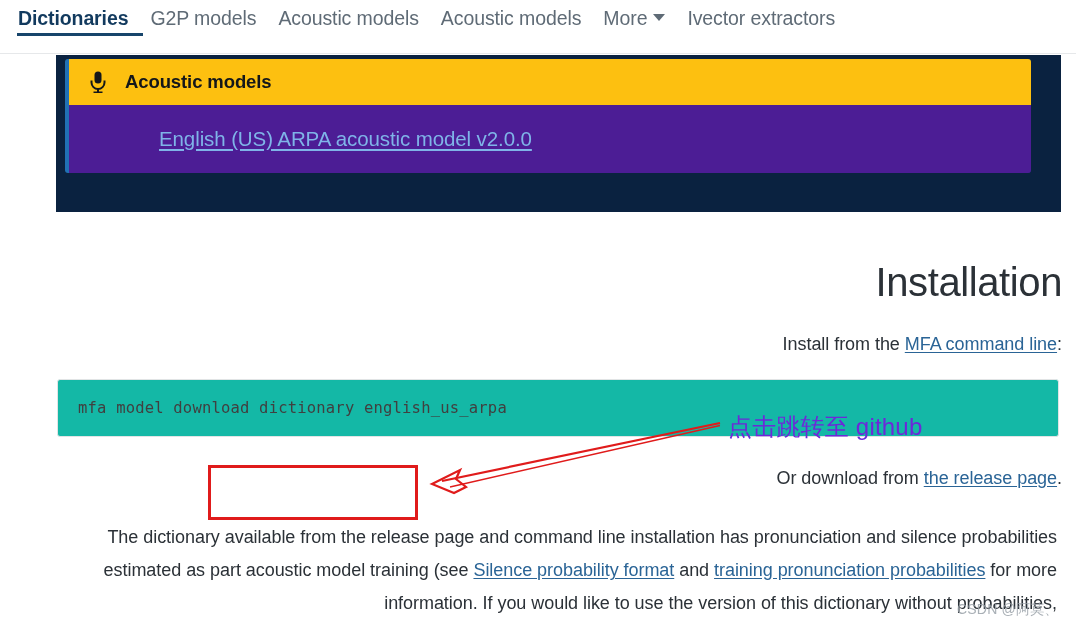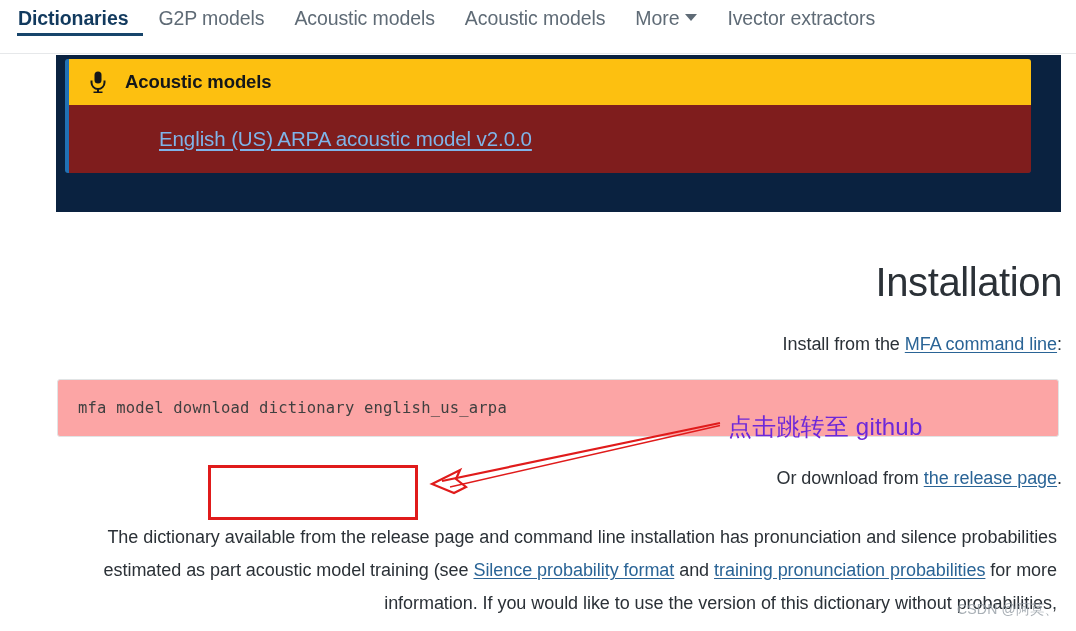--- a/index.html
+++ b/index.html
@@ -26,21 +26,21 @@
     border-bottom: 1px solid #e6e8ea;
     box-sizing: border-box;
   }
   #navlist {
     position: absolute;
     left: 16px;
     top: 0;
     display: flex;
     align-items: flex-start;
     height: 37px;
-    gap: 8px;
+    gap: 0px;
   }
   .navtab {
     font-size: 19.5px;
     color: #5f6b76;
     padding: 0 11px;
     line-height: 37px;
     white-space: nowrap;
     cursor: pointer;
     letter-spacing: -0.1px;
   }
@@ -107,21 +107,21 @@
     display: block;
   }
   #cardtitle {
     font-size: 18.5px;
     font-weight: bold;
     color: #14171a;
     letter-spacing: -0.1px;
   }
   #cardbody {
     height: 68px;
-    background: #7f1d1d;
+    background: #4c1d95;
     display: flex;
     align-items: center;
     padding-left: 90px;
     box-sizing: border-box;
   }
   #cardlink {
     font-size: 20.5px;
     color: #7fb4e8;
     text-decoration: underline;
     text-underline-offset: 3px;
@@ -157,21 +157,21 @@
   a.doclink {
     color: #2a6496;
     text-decoration: underline;
     text-underline-offset: 2px;
     cursor: pointer;
   }
   #codeblock {
     margin-top: 18px;
     width: 1002px;
     height: 58px;
-    background: #fca5a5;
+    background: #14b8a6;
     border: 1px solid #e1e4e5;
     border-radius: 3px;
     box-sizing: border-box;
     display: flex;
     align-items: center;
   }
   #codetext {
     font-family: "DejaVu Sans Mono", "Liberation Mono", monospace;
     font-size: 15.5px;
     color: #404040;

